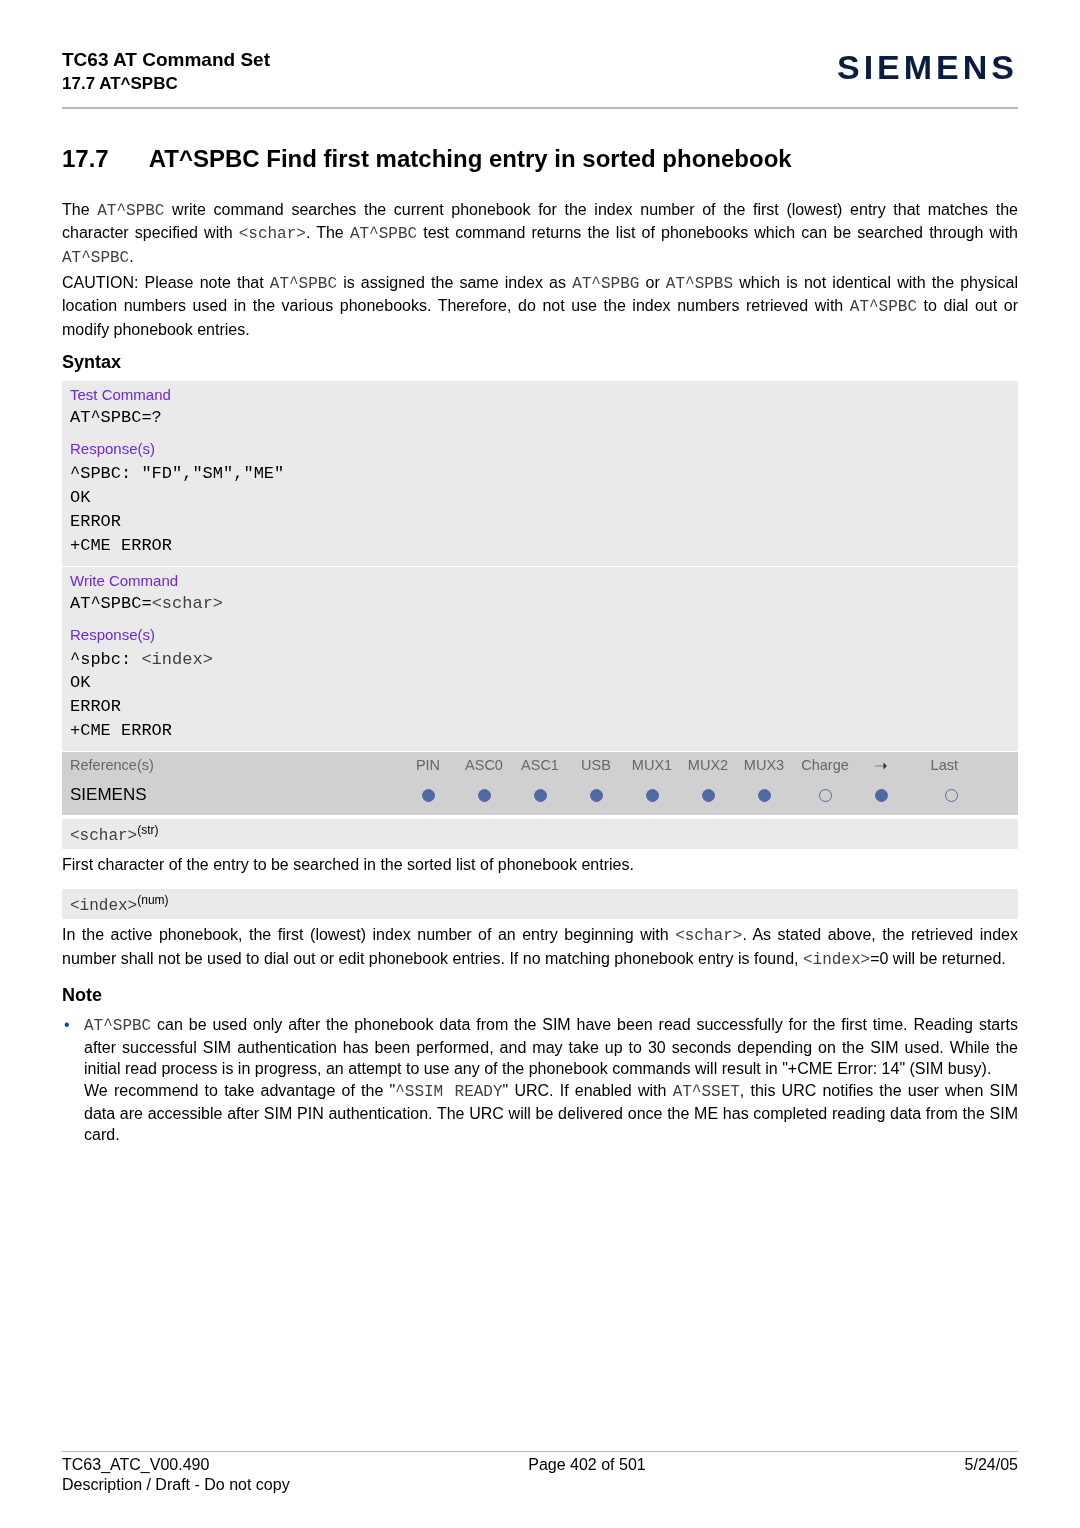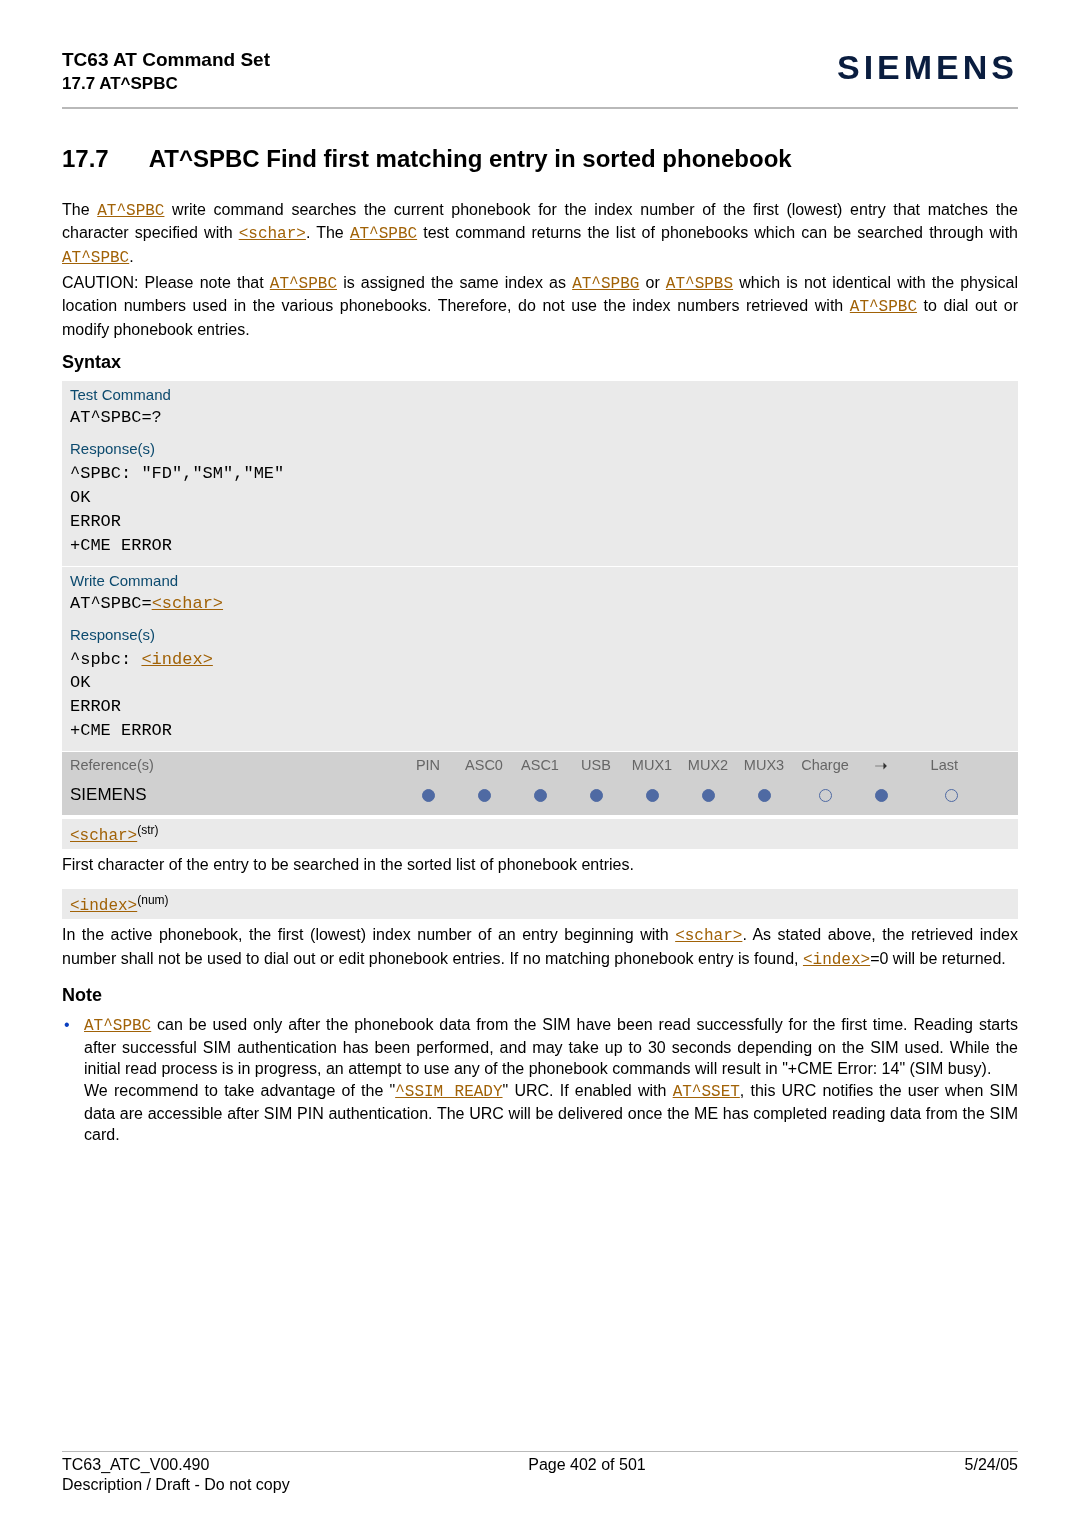--- a/index.html
+++ b/index.html
@@ -47,33 +47,33 @@
     margin-bottom: 26px;
   }
   .sect-num { display:inline-block; margin-right: 40px; }
   p.body {
     font-size: 16px;
     line-height: 1.35;
     margin: 0 0 2px 0;
     text-align: justify;
   }
   .mono { font-family: "Courier New", monospace; }
-  .link { color: #a16207; text-decoration: underline; }
+  .link { color: #404040; }
   .italhead {
     font-weight: bold;
     font-size: 18px;
     margin: 12px 0 8px 0;
   }
   .syntax-block {
     margin-top: 6px;
     font-size: 16px;
   }
   .sx-label {
     background: #eaeaea;
-    color: #0c4a6e;
+    color: #6d28d9;
     font-size: 15px;
     padding: 5px 13px 3px 8px;
   }
   .sx-cmd {
     background: #eaeaea;
     font-family: "Courier New", monospace;
     font-size: 17px;
     padding: 2px 8px 8px 8px;
   }
   .sx-resp {

